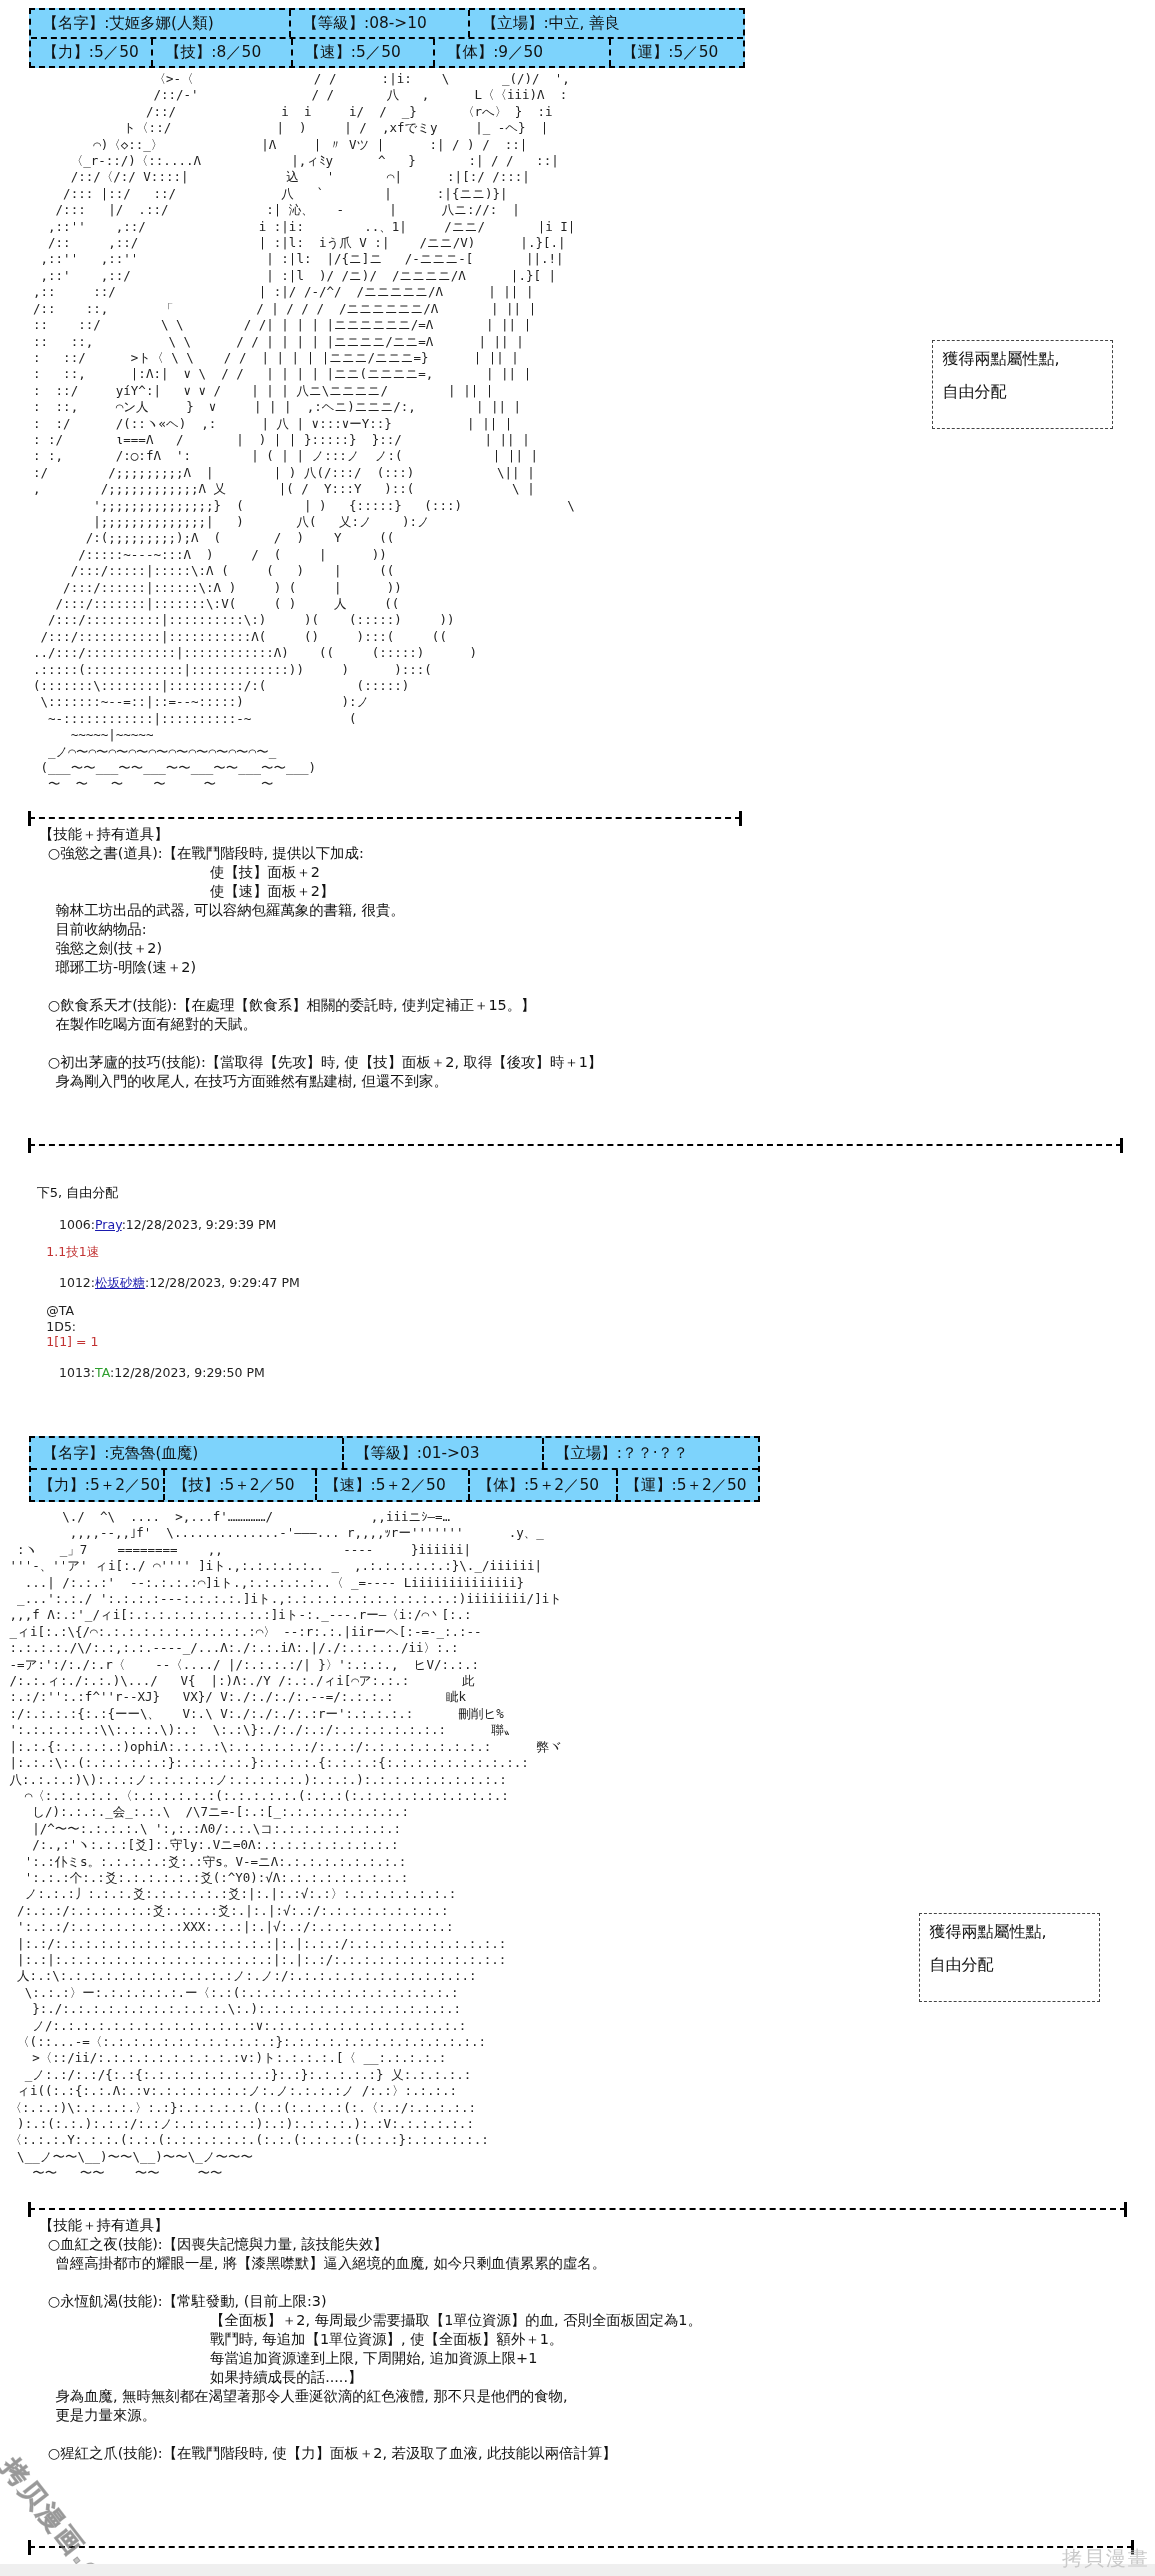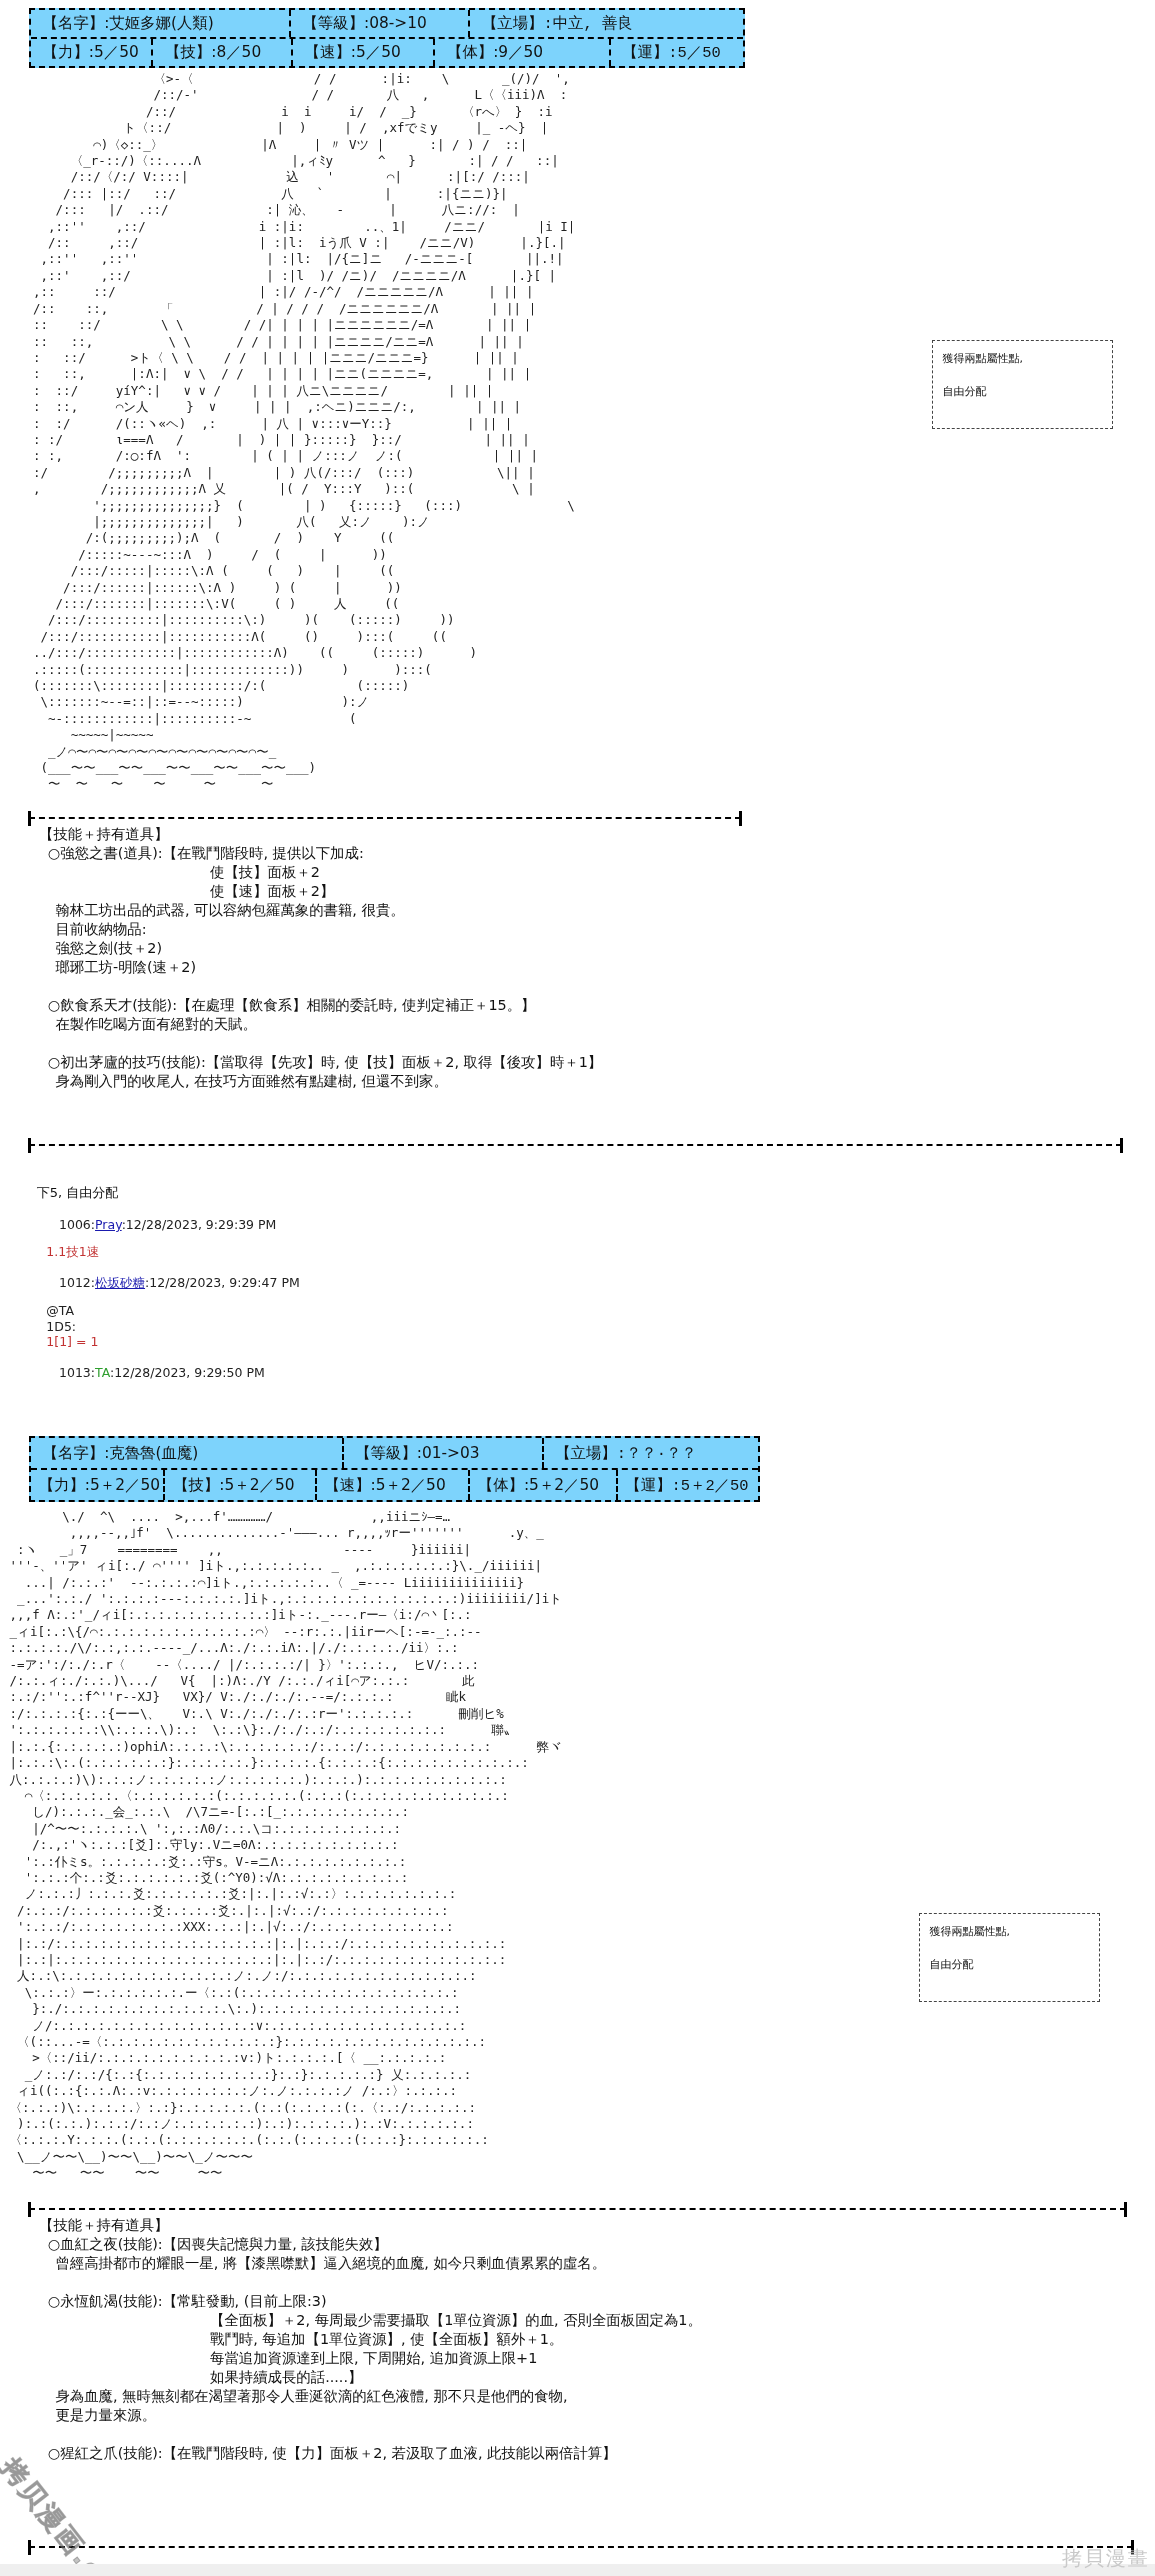--- a/index.html
+++ b/index.html
@@ -8,28 +8,28 @@
     background:#ffffff;color:#111;
     font-family:"DejaVu Sans","Liberation Sans",sans-serif;
   }
   
   .stat-table{position:absolute;border:2.9px dashed #000;background:#7dd3fc;}
   .st-row{display:flex;}
   .st-row.first{border-bottom:2.9px dashed #000;}
   .st-cell{box-sizing:border-box;border-right:2.9px dashed #000;
     font-size:15.4px;font-weight:500;display:flex;align-items:center;
     padding-left:11.6px;white-space:nowrap;overflow:hidden;}
-  .st-cell:last-child{border-right:none;font-family:Liberation Mono, monospace;}
+  .st-cell:last-child{border-right:none;}
   
   .aa{position:absolute;margin:0;font-family:"DejaVu Sans Mono","Liberation Mono",monospace;
     font-size:12.5px;line-height:16.4px;color:#222;white-space:pre;}
   
   .note-box{position:absolute;border:1.9px dashed #444;box-sizing:border-box;
     padding:8.7px 9.6px;background:#fff;}
-  .note-box .nb-line{font-size:11px;line-height:17.3px;color:#111;white-space:nowrap;}
+  .note-box .nb-line{font-size:16px;line-height:17.3px;color:#111;white-space:nowrap;}
   .note-box .nb-line + .nb-line{margin-top:16.4px;}
   
   .sep{position:absolute;height:0;border-top:2.9px dashed #000;}
   .sep::before,.sep::after{content:'';position:absolute;top:-7.7px;width:2.9px;height:14.4px;background:#000;}
   .sep::before{left:-1px;}
   .sep::after{right:-1px;}
   
   .skills{position:absolute;font-size:14.4px;color:#111;}
   .sline{line-height:19px;min-height:19px;white-space:nowrap;}
   .sline.i1{padding-left:8.7px;}

